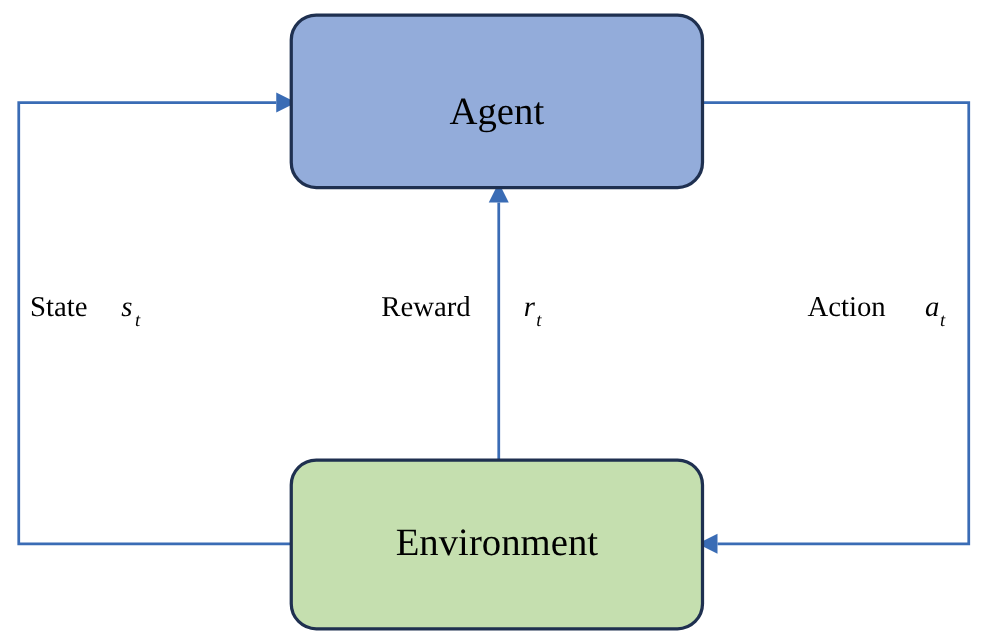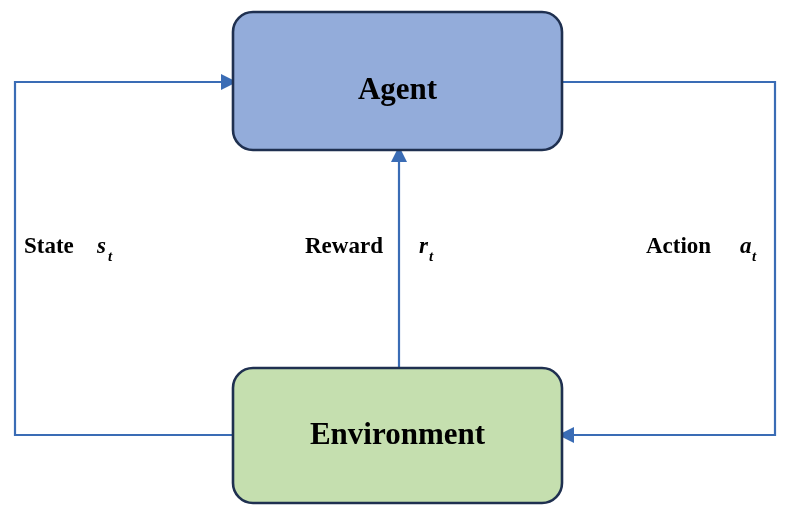--- a/index.html
+++ b/index.html
@@ -9,21 +9,20 @@
   }
   body {
     font-family: "Liberation Serif", "DejaVu Serif", serif;
   }
   #diagram-root {
     position: relative;
     width: 798px;
     height: 514px;
     background: #ffffff;
     overflow: hidden;
-    font-weight: bold;
   }
   #rl-svg {
     position: absolute;
     top: 0;
     left: 0;
     width: 798px;
     height: 514px;
   }
   .node-label {
     font-family: "Liberation Serif", "DejaVu Serif", serif;

